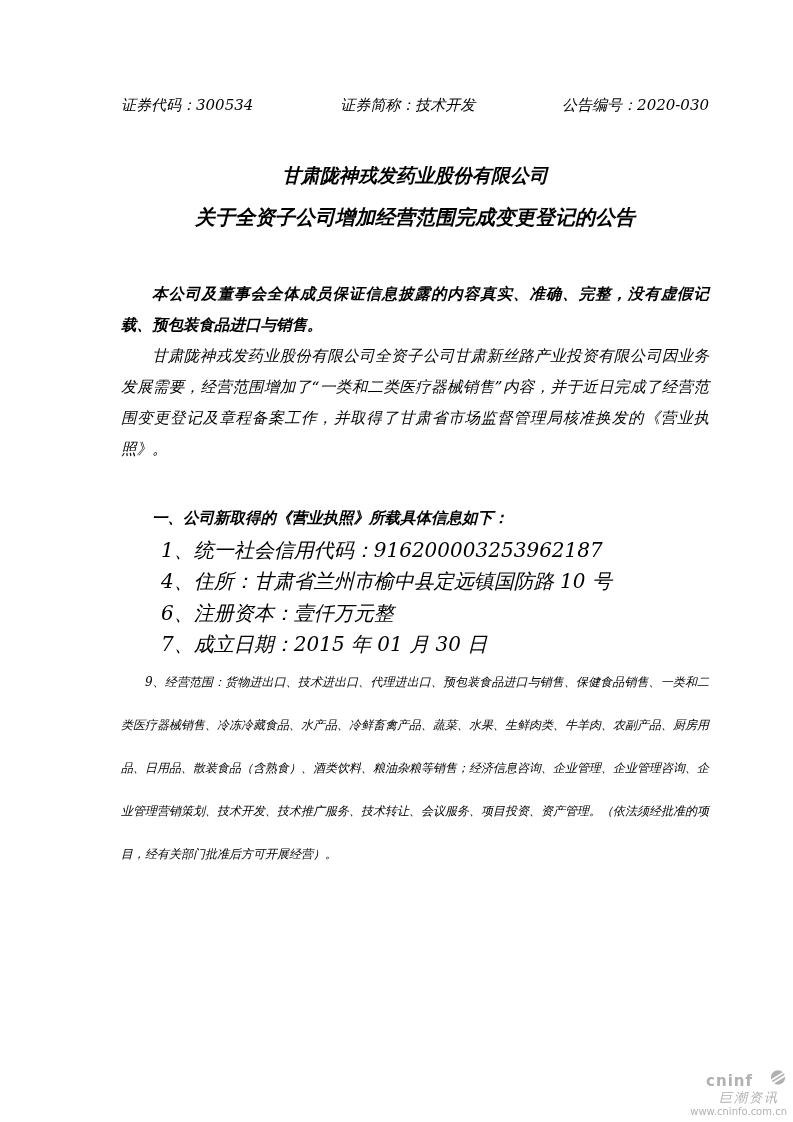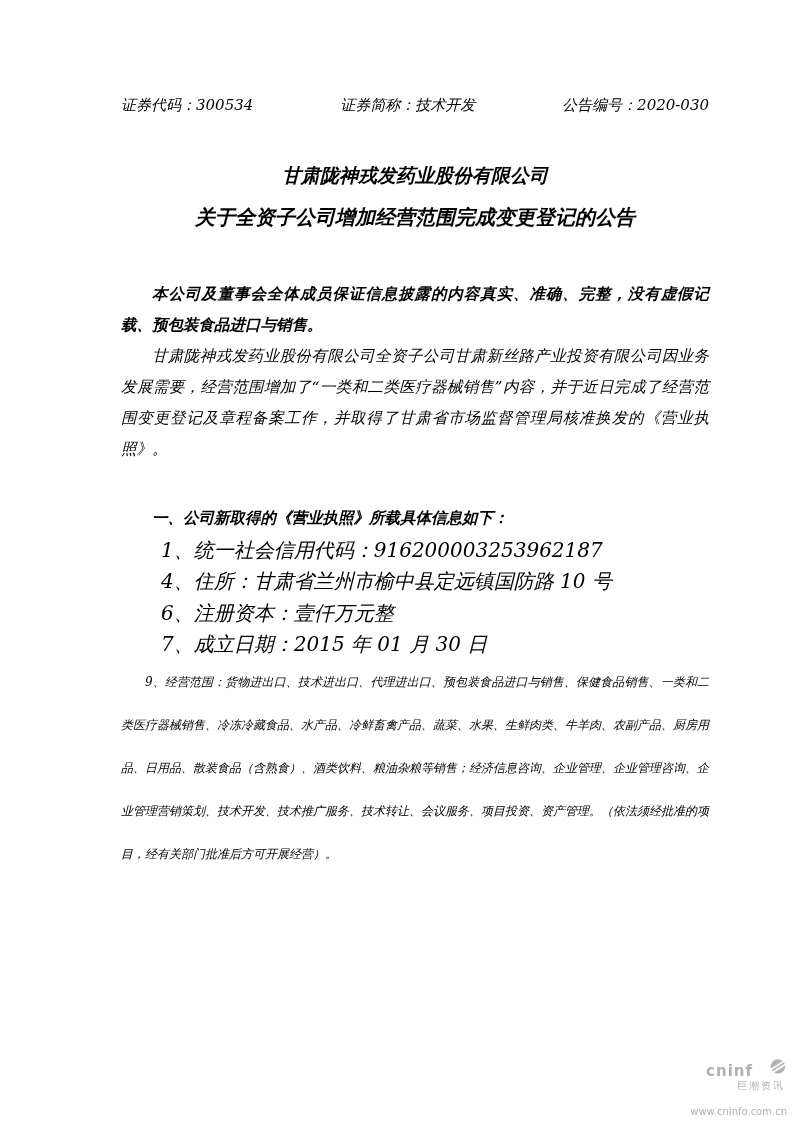--- a/index.html
+++ b/index.html
@@ -92,28 +92,29 @@
     align-items: flex-end;
     justify-content: flex-end;
     gap: 16px;
   }
   .wm-brand {
     font-size: 15px;
     font-weight: bold;
     letter-spacing: 1px;
   }
   .wm-cn {
-    font-size: 10px;
+    font-size: 13px;
     letter-spacing: 2px;
     margin-top: 1px;
-    margin-right: 2px;
+    margin-right: 8px;
+    font-style: italic;
   }
   .wm-url {
     font-size: 10px;
-    margin-top: 15px;
+    margin-top: 1px;
   }
 </style>
 </head>
 <body>
 
 <div class="page">
   <div class="content">
 
     <div class="doc-header">
       <span>证券代码：300534</span>

